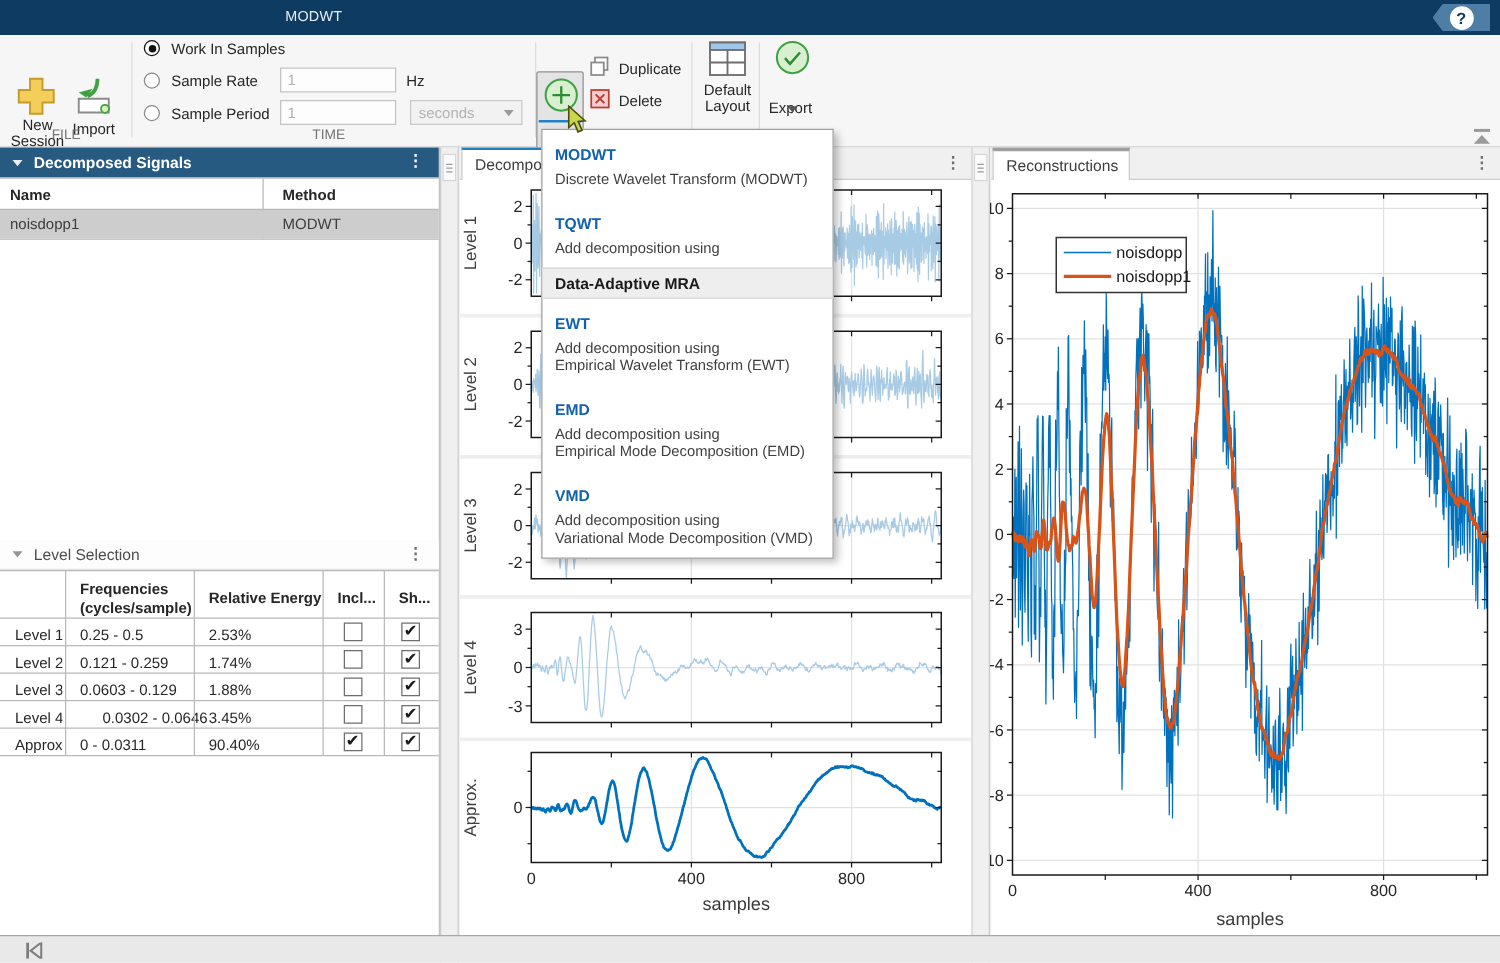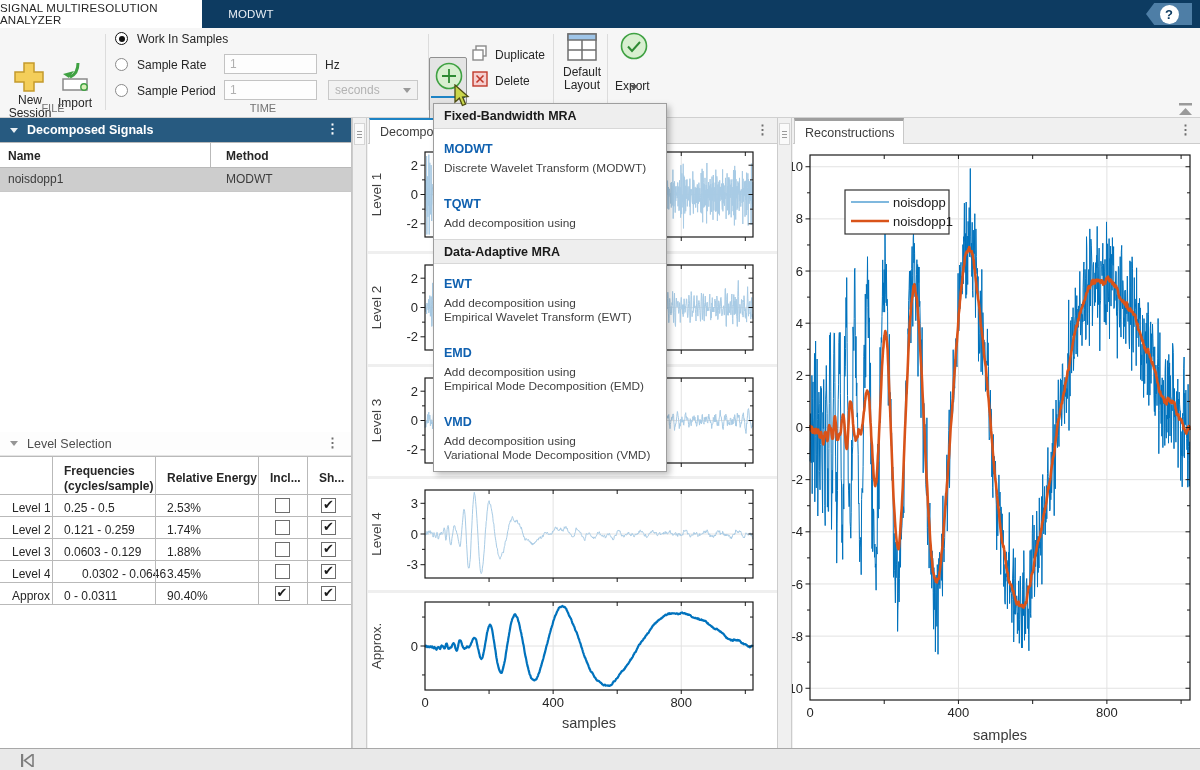--- a/index.html
+++ b/index.html
@@ -87,21 +87,20 @@
   svg text { font-family:"Liberation Sans","DejaVu Sans",sans-serif; }
   .plot-svg { position:absolute; }
   #cursor { position:absolute; left:452px; top:84px; z-index:99; }
 </style>
 </head>
 <body>
 
 <div id="app">
 
   <div class="tabbar">
-    <div class="apptab active" style="left:0;width:202px;">SIGNAL MULTIRESOLUTION ANALYZER</div>
     <div class="apptab" style="left:202px;width:98px;">MODWT</div>
     <div class="help-badge">
       <div class="help-circle">?</div>
     </div>
   </div>
 
   <div class="ribbon">
 
     <svg class="plot-svg" style="left:13px;top:33px;" width="34" height="32">
       <path d="M11 2 h10 v9 h9 v10 h-9 v9 h-10 v-9 h-9 v-10 h9 z" fill="#f4ce5a" stroke="#c49a2c" stroke-width="1.5"></path>
@@ -522,21 +521,20 @@
     </svg>
 
   <div class="statusbar">
     <svg style="position:absolute;left:20px;top:5px;" width="16" height="13">
       <rect x="1" y="0" width="2.2" height="13" fill="#7d7d7d"></rect>
       <path d="M13 0 L13 13 L4.5 6.5 Z" fill="none" stroke="#7d7d7d" stroke-width="1.6"></path>
     </svg>
   </div>
 
   <div class="menu" id="add-menu">
-    <div class="menu-group-header">Fixed-Bandwidth MRA</div>
     <div class="menu-item">
       <div class="title">MODWT</div>
       <div class="desc">Discrete Wavelet Transform (MODWT)</div>
     </div>
     <div class="menu-item">
       <div class="title">TQWT</div>
       <div class="desc">Add decomposition using</div>
     </div>
     <div class="menu-group-header">Data-Adaptive MRA</div>
     <div class="menu-item">

